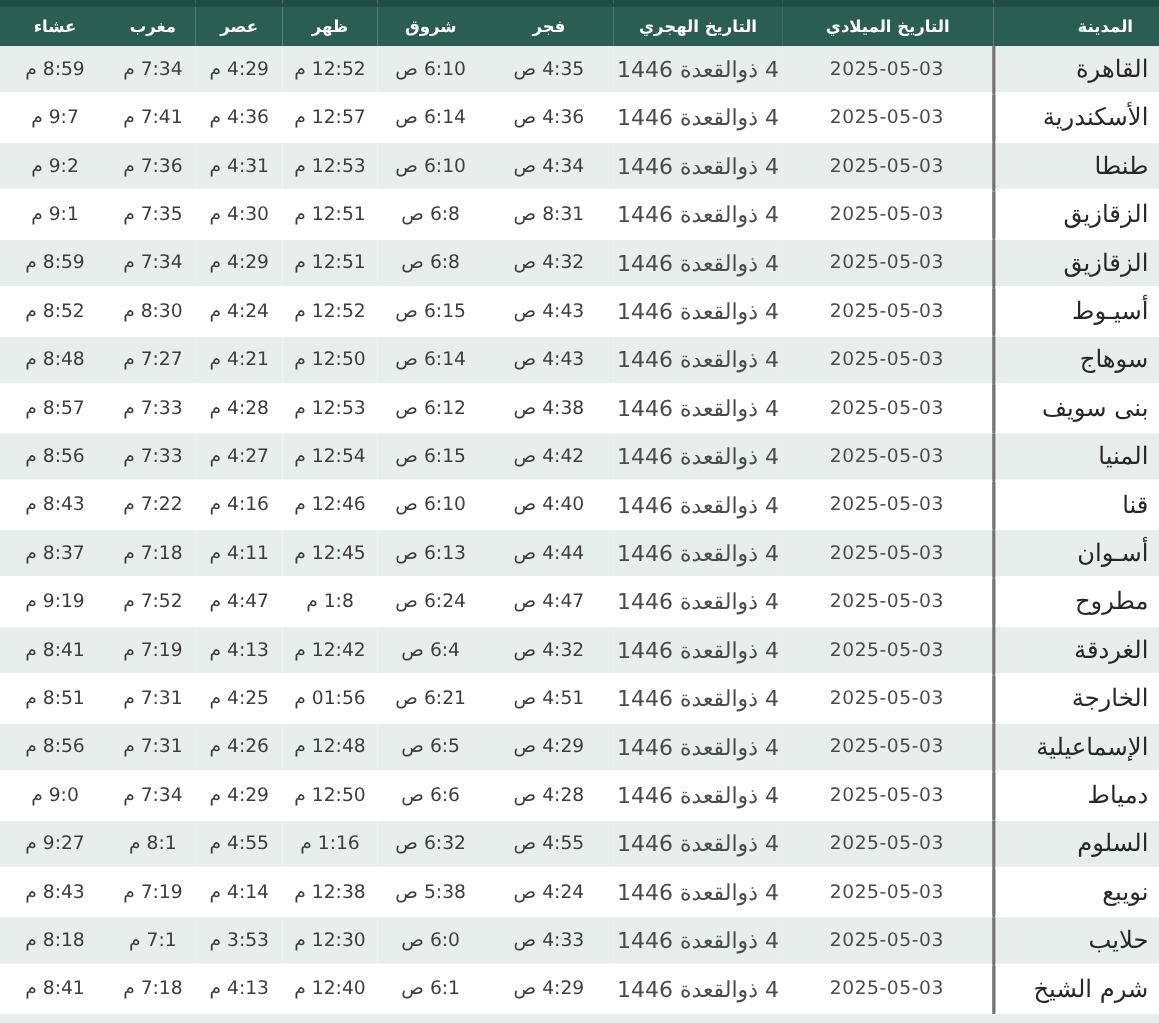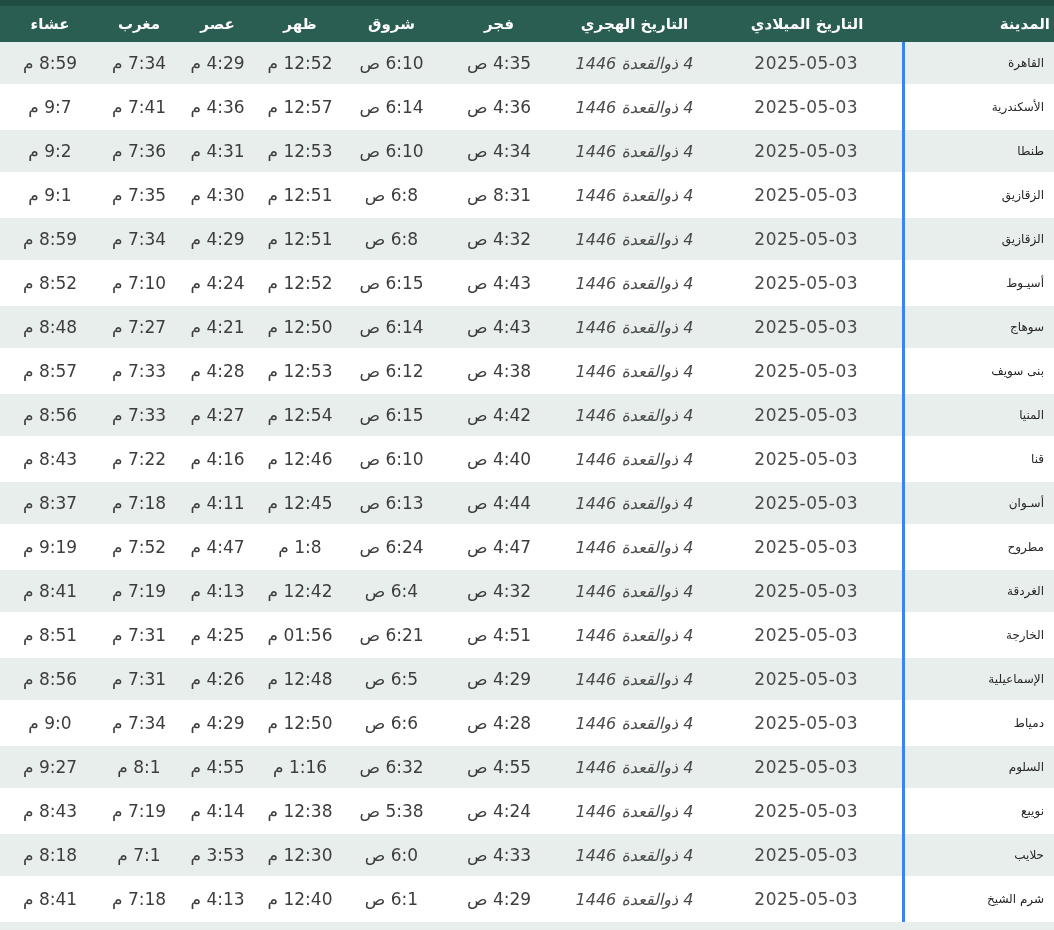--- a/index.html
+++ b/index.html
@@ -29,54 +29,53 @@
     font-weight: bold;
     font-size: 15px;
     height: 36px;
     text-align: center;
     padding: 0;
     vertical-align: middle;
     margin-left: 22px;
   }
   thead th.city {
     text-align: right;
-    padding-right: 4px;
+    padding-right: 24px;
   }
   tbody td {
     height: 42px;
     padding: 0;
     text-align: center;
     vertical-align: middle;
     font-size: 17px;
     color: var(--time_text, #3d3d3d);
     background: #ffffff;
     border-bottom: 2px solid #ffffff;
     overflow: hidden;
     white-space: nowrap;
   }
   tbody tr.alt td {
     background: var(--row_alt_bg, #e8eeec);
   }
   tbody td.city {
     text-align: right;
     padding-right: 10px;
-    font-size: 12px;
+    font-size: 22px;
     color: var(--city_text, #272727);
-    border-left: 3px solid #3b82f6;
+    border-left: 3px solid #737373;
   }
   tbody td.greg {
     direction: ltr;
     color: var(--date_text, #4a4a4a);
     letter-spacing: 0.5px;
     text-align: center;
   }
   tbody td.hijri {
-    font-size: 16px;
+    font-size: 20px;
     color: var(--date_text, #4a4a4a);
-    font-style: italic;
   }
   .next-row-strip {
     width: 1054px;
     height: 10px;
     margin-top: 0;
     background: var(--row_alt_bg, #e8eeec);
   }
 </style>
 </head>
 <body>
@@ -169,21 +168,21 @@
   </tr>
 
   <tr>
     <td class="city">أسيـوط</td>
     <td class="greg">2025-05-03</td>
     <td class="hijri">4 ذوالقعدة 1446</td>
     <td>4:43 ص</td>
     <td>6:15 ص</td>
     <td>12:52 م</td>
     <td>4:24 م</td>
-    <td>7:10 م</td>
+    <td>8:30 م</td>
     <td>8:52 م</td>
   </tr>
 
   <tr class="alt">
     <td class="city">سوهاج</td>
     <td class="greg">2025-05-03</td>
     <td class="hijri">4 ذوالقعدة 1446</td>
     <td>4:43 ص</td>
     <td>6:14 ص</td>
     <td>12:50 م</td>

